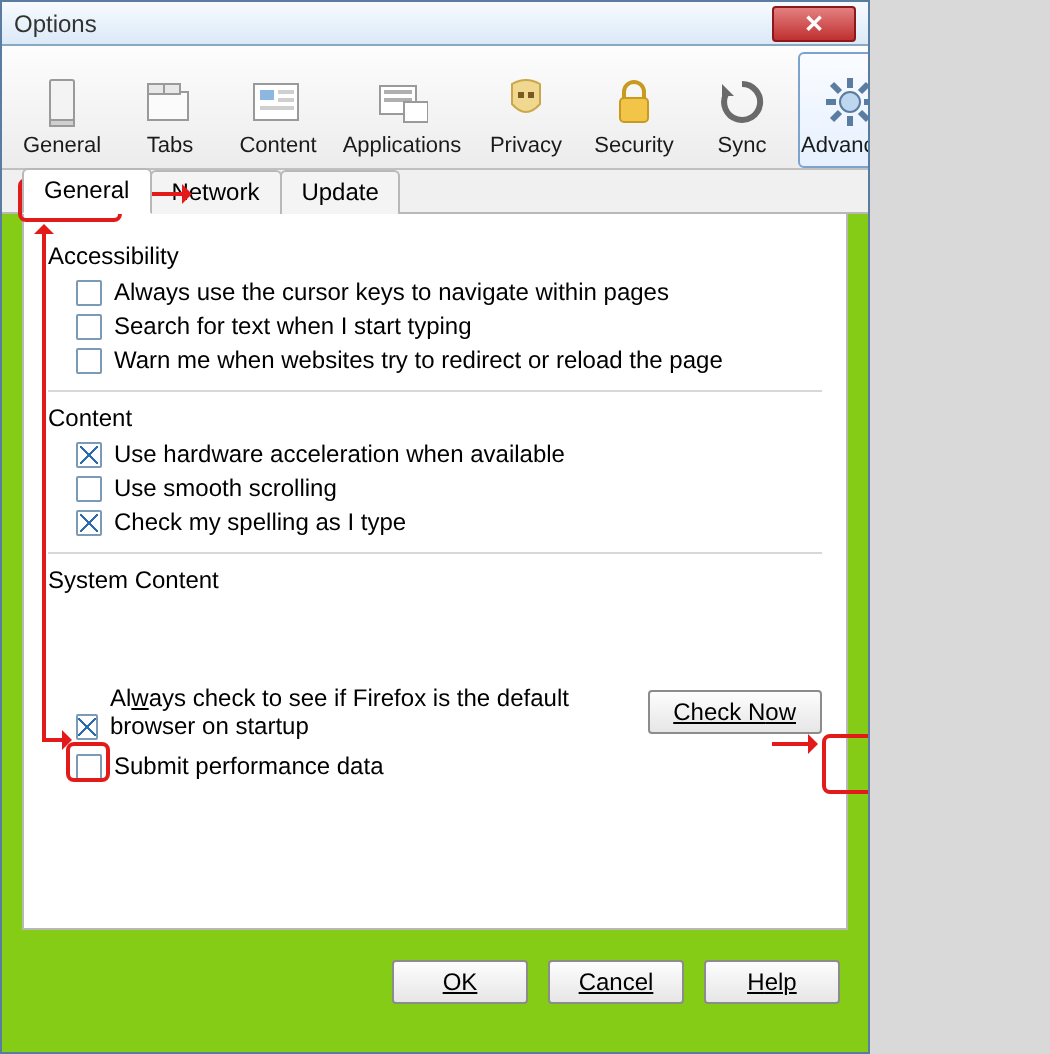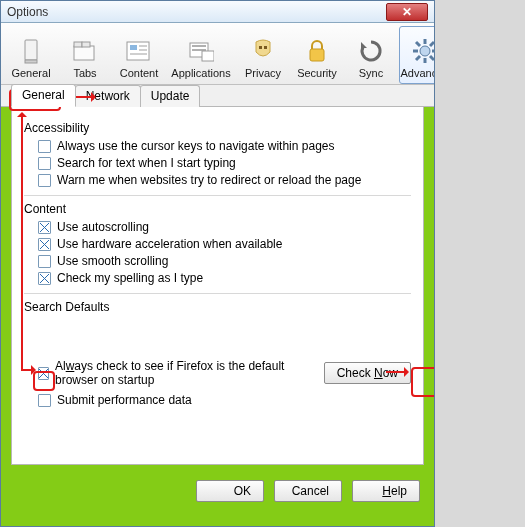--- a/index.html
+++ b/index.html
@@ -44,39 +44,39 @@
     padding:3px 10px 4px 10px; border:1px solid #b8b8b8; border-bottom:none;
     background:#f4f4f4; margin-right:-1px; font-size:12px; cursor:pointer;
     position:relative; top:1px; border-radius:3px 3px 0 0;
   }
   .subtab.active { background:#fff; border-bottom:1px solid #fff; z-index:2; }
   .panel {
     background:#fff; margin:0 10px 0 10px; border:1px solid #b8b8b8; border-top:none;
     padding:10px 12px 28px 12px; height:358px;
   }
   .group-title { color:#000; margin:4px 0 4px 0; }
-  .row { display:flex; align-items:center; margin:3px 0 3px 14px; }
+  .row { display:flex; align-items:flex-end; margin:3px 0 3px 14px; }
   .chk {
     width:13px; height:13px; border:1px solid #7a9ab8; background:#fff;
     margin-right:6px; display:flex; align-items:center; justify-content:center;
     border-radius:1px;
   }
   .chk.checked::after {
     content:""; width:9px; height:9px; display:block;
     background:
       linear-gradient(45deg, transparent 45%, #2b6cb0 45%, #2b6cb0 55%, transparent 55%),
       linear-gradient(-45deg, transparent 45%, #2b6cb0 45%, #2b6cb0 55%, transparent 55%);
   }
   .sep { height:1px; background:#d8d8d8; margin:8px 0 6px 0; }
   .sysdef-row { display:flex; align-items:center;margin-top:42px; }
   .sysdef-row .row { flex:1; }
   .btn {
     background:linear-gradient(#fdfdfd,#e6e6e6); border:1px solid #8c8c8c;
     padding:3px 12px; border-radius:2px; cursor:pointer; font-size:12px;
-    min-width:68px; text-align:right;
+    min-width:68px; text-align:center;text-decoration:underline;
   }
   .footer {
     position:absolute; bottom:24px; right:14px; display:flex; gap:10px;
   }
   .hl { position:absolute; border:2px solid #e21a1a; border-radius:4px; pointer-events:none; }
   .hl-arrow-long { position:absolute; width:2px; background:#e21a1a; pointer-events:none; }
   .hl-arrow-long::before {
     content:""; position:absolute; top:-6px; left:-4px;
     border:5px solid transparent; border-bottom-color:#e21a1a;
   }
@@ -208,38 +208,34 @@
     <div class="row">
       <span class="chk"></span>
       <span>Warn me when websites try to redirect or reload the page</span>
     </div>
 
     <div class="sep"></div>
 
     <div class="group-title">Content</div>
     <div class="row">
       <span class="chk checked"></span>
-      <span>Use autoscrolling</span>
-    </div>
-    <div class="row">
-      <span class="chk checked"></span>
       <span>Use hardware acceleration when available</span>
     </div>
     <div class="row">
       <span class="chk"></span>
       <span>Use smooth scrolling</span>
     </div>
     <div class="row">
       <span class="chk checked"></span>
       <span>Check my spelling as I type</span>
     </div>
 
     <div class="sep"></div>
 
-    <div class="group-title">Search Defaults</div>
+    <div class="group-title">System Content</div>
     <div class="sysdef-row">
       <div class="row">
         <span class="chk checked"></span>
         <span>Al<u class="accel">w</u>ays check to see if Firefox is the default browser on startup</span>
       </div>
       <div class="btn">Check <u class="accel">N</u>ow</div>
     </div>
     <div class="row">
       <span class="chk"></span>
       <span>Submit performance data</span>

